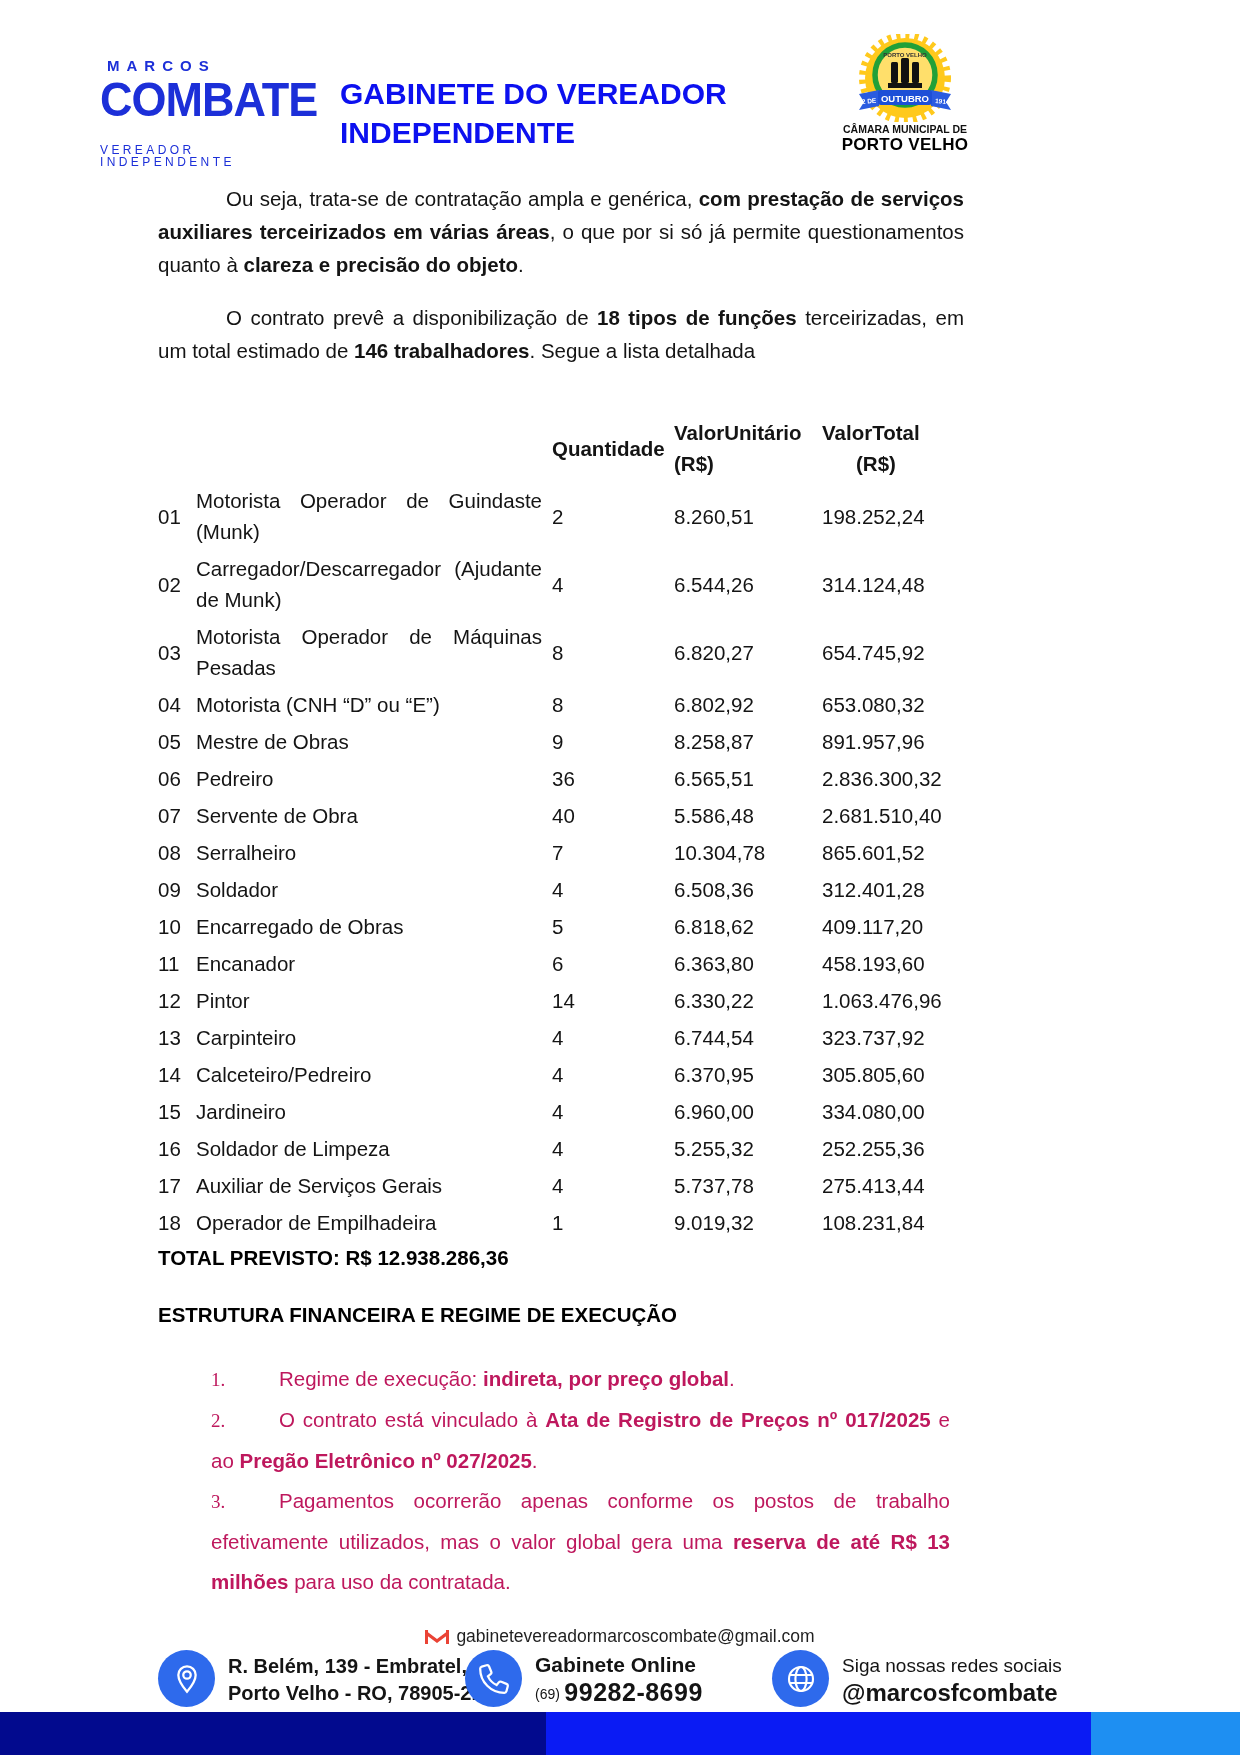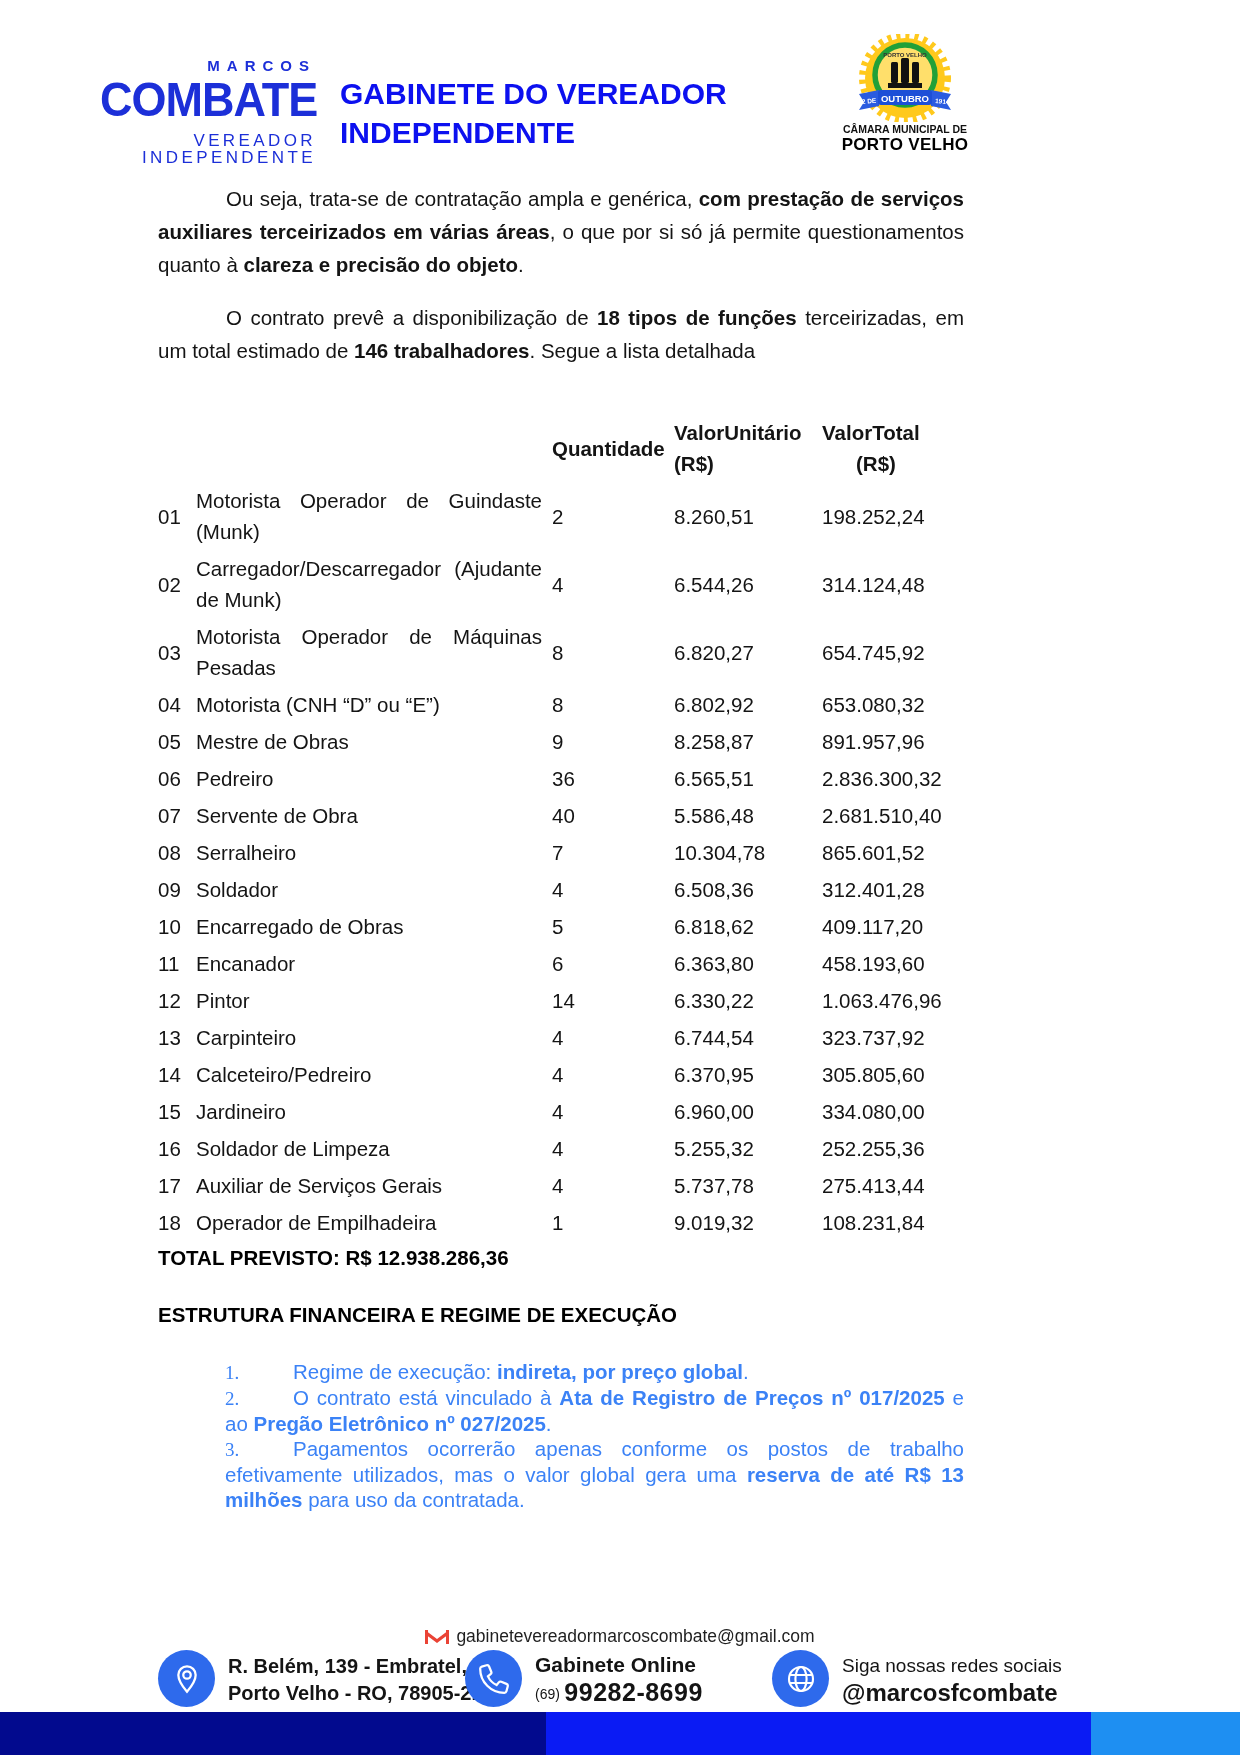--- a/index.html
+++ b/index.html
@@ -1,24 +1,24 @@
 <!DOCTYPE html>
 <html><head>
 <meta charset="utf-8">
 <style>
   *{margin:0;padding:0;box-sizing:border-box}
   html,body{background:#fff}
   .page{position:relative;width:1240px;height:1755px;background:#ffffff;
         font-family:"Liberation Sans",sans-serif;color:#111;overflow:hidden}
 
   
-  .logo{position:absolute;left:100px;top:58px;width:216px;text-align:right;color:#1c2fd8;line-height:1}
+  .logo{position:absolute;left:100px;top:58px;width:216px;text-align:left;color:#1c2fd8;line-height:1}
   .logo-top{font-size:15px;font-weight:bold;letter-spacing:7px;text-indent:7px}
   .logo-main{font-size:45px;font-weight:bold;letter-spacing:-1px;margin-top:4px;transform:scaleY(1.07)}
-  .logo-sub{font-size:17px;letter-spacing:3.4px;margin-top:10px}
+  .logo-sub{font-size:12px;letter-spacing:3.4px;margin-top:22px}
 
   .doc-title{position:absolute;left:340px;top:74px;width:480px;text-align:left;
              font-size:30px;line-height:39px;font-weight:bold;color:#0c10ef}
 
   .crest{position:absolute;left:836px;top:34px;width:138px;text-align:center}
   .crest svg{display:block;margin:0 auto}
   .crest-cap1{font-size:10.5px;font-weight:bold;margin-top:1px;color:#111}
   .crest-cap2{font-size:17px;font-weight:bold;letter-spacing:.3px;color:#000}
 
   
@@ -31,21 +31,21 @@
   th,td{text-align:left;vertical-align:middle;line-height:31px;padding:3px 0;font-weight:normal}
   thead th{font-weight:bold;vertical-align:middle}
   .c1{width:38px}.c2{width:356px}.c3{width:122px}.c4{width:148px}.c5{width:142px}
   td.c2{text-align:justify;padding-right:10px}
   .just{display:flex;}
   .rs2{padding-left:34px}
 
   .total-line{font-size:20.5px;font-weight:bold;line-height:33px;color:#000}
   .section-heading{margin-top:24px;font-size:20.5px;font-weight:bold;line-height:33px;color:#000}
 
-  .list{margin-top:28px;margin-left:67px;width:739px;font-size:20.5px;line-height:25px;color:#3b82f6}
+  .list{margin-top:28px;margin-left:53px;width:739px;font-size:20.5px;line-height:40px;color:#be185d}
   .li{text-align:justify}
   .li .num{font-family:"Liberation Serif",serif;display:inline-block;width:68px;font-size:19px}
 
   
   .email-row{position:absolute;top:1626px;left:0;width:100%;display:flex;justify-content:center;
              align-items:center;gap:7px;font-size:17.5px;color:#1f1f1f}
   .fblock{position:absolute;top:1650px;display:flex;align-items:flex-end;gap:13px;color:#141414}
   .fb1{left:158px}.fb2{left:465px}.fb3{left:772px}
   .circle{width:57px;height:57px;border-radius:50%;background:#2e6aec;display:flex;
           align-items:center;justify-content:center;flex:0 0 auto}

